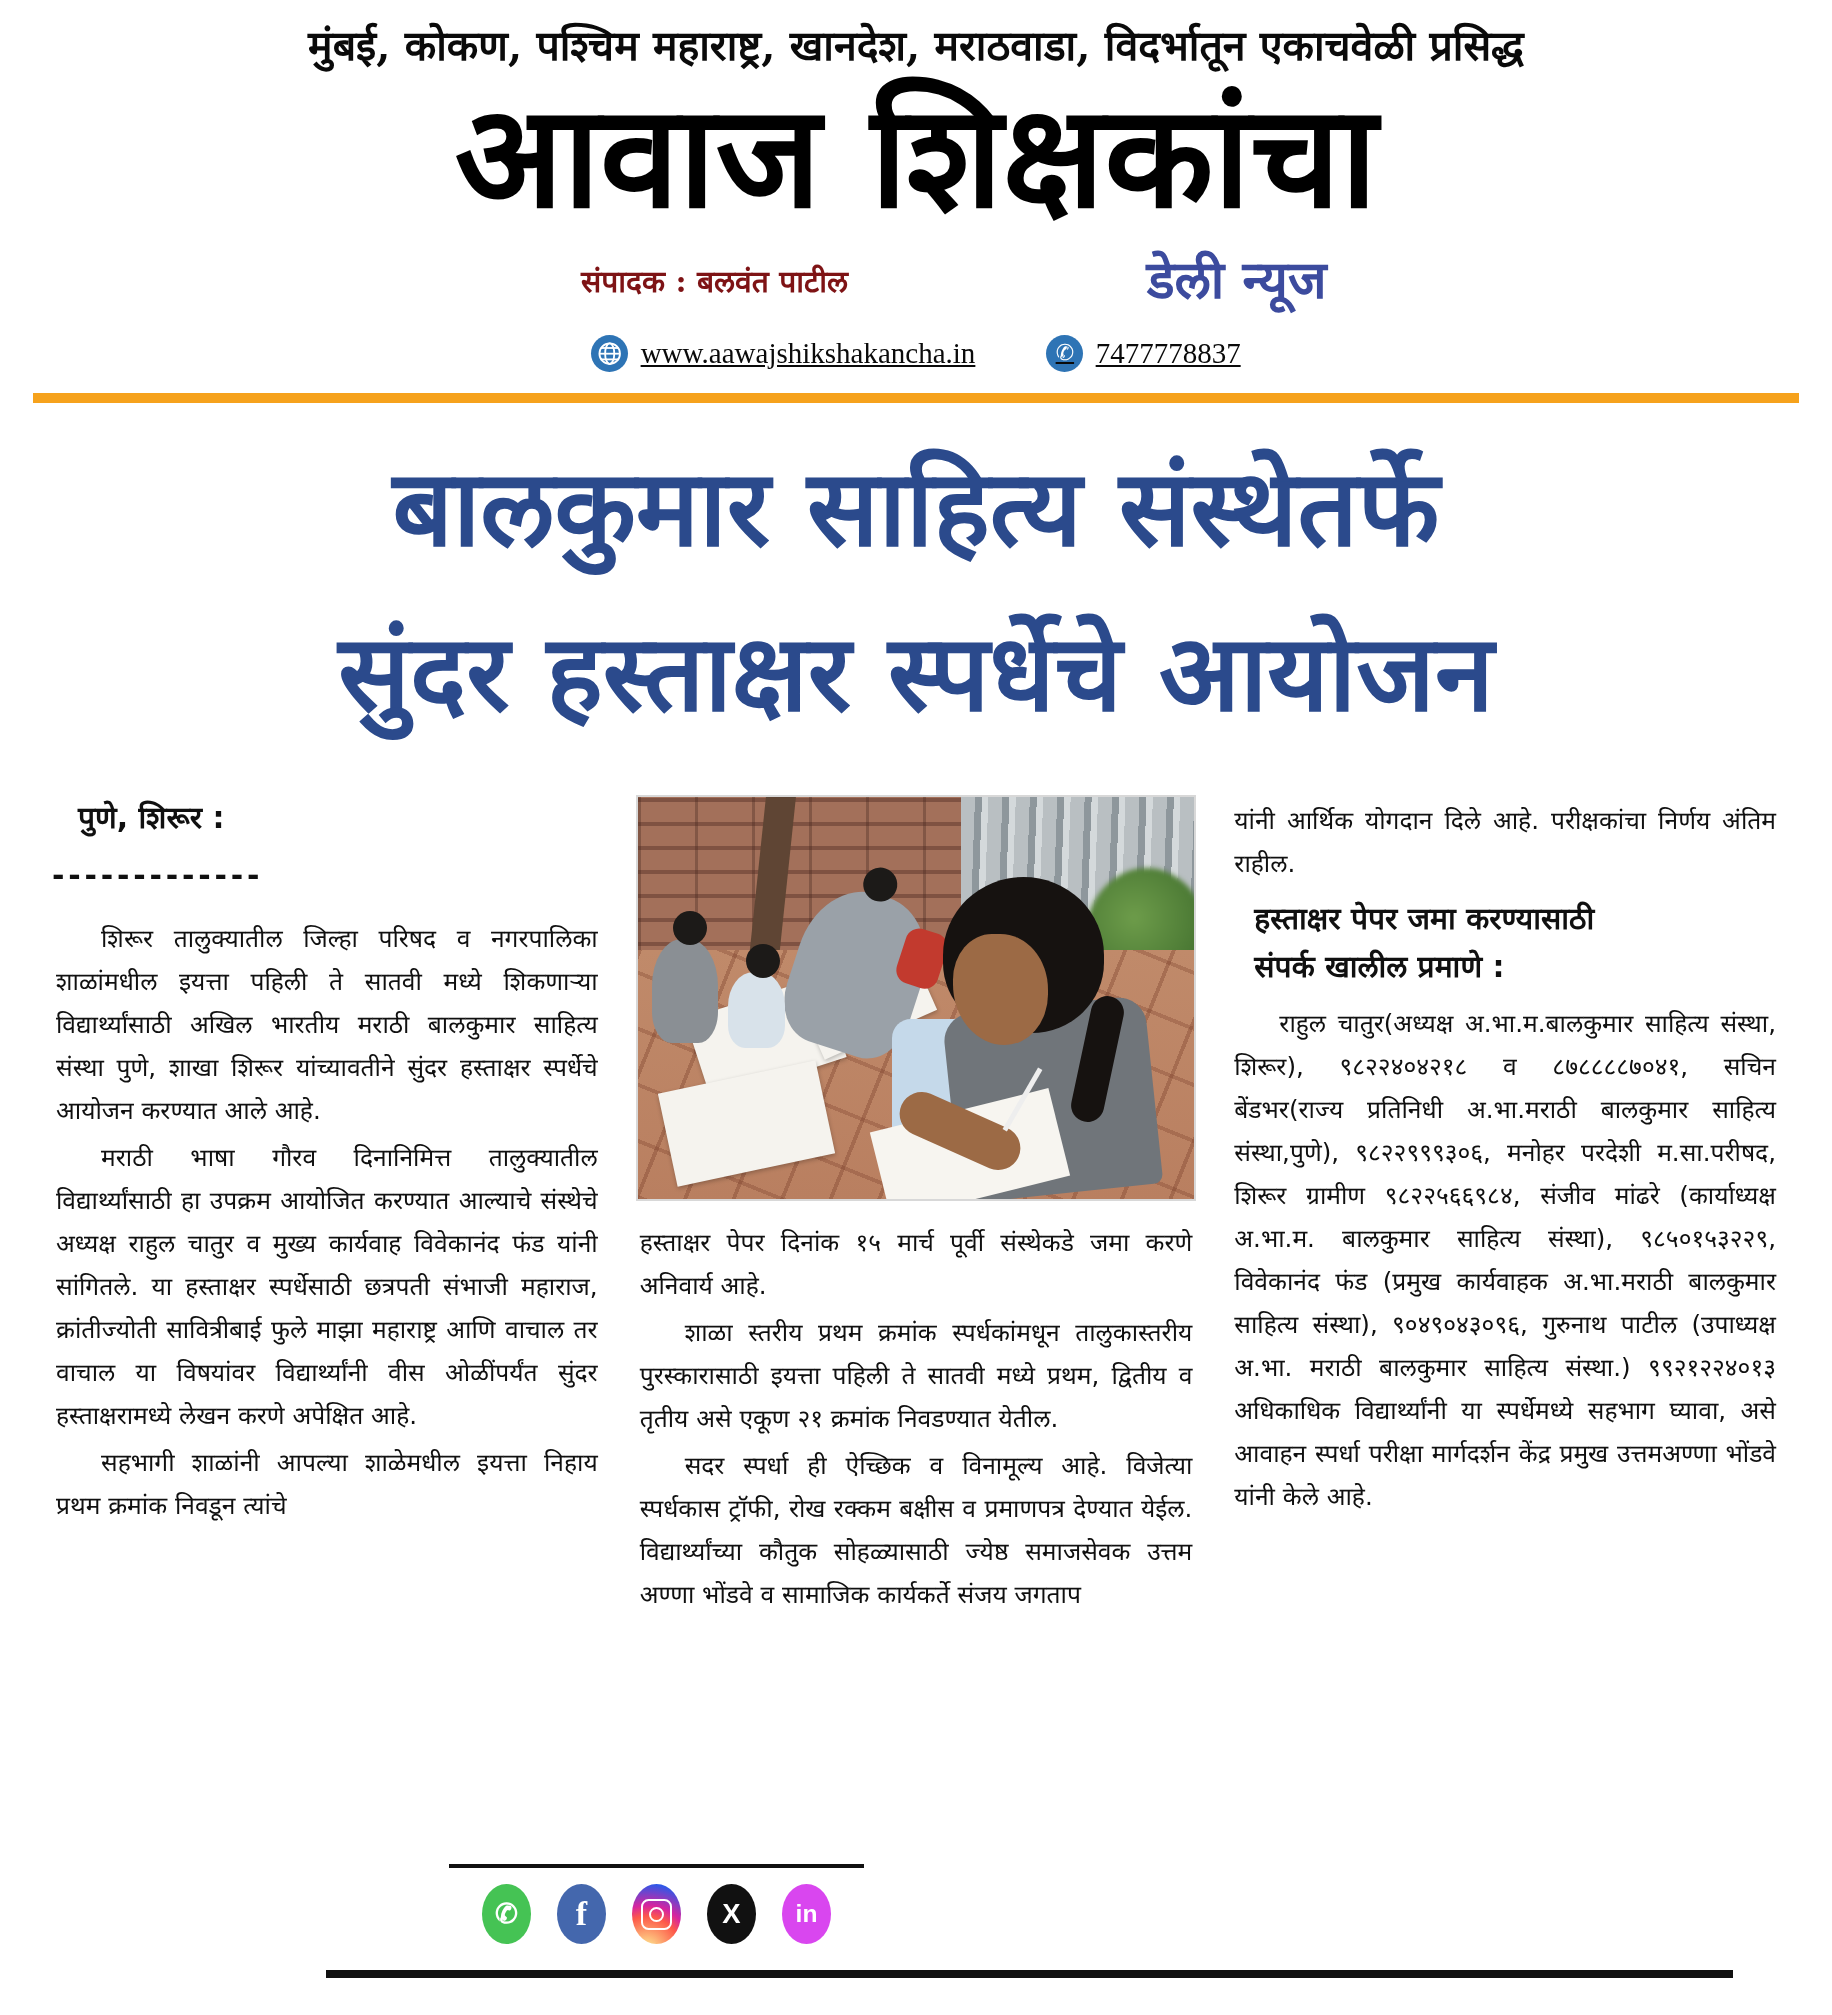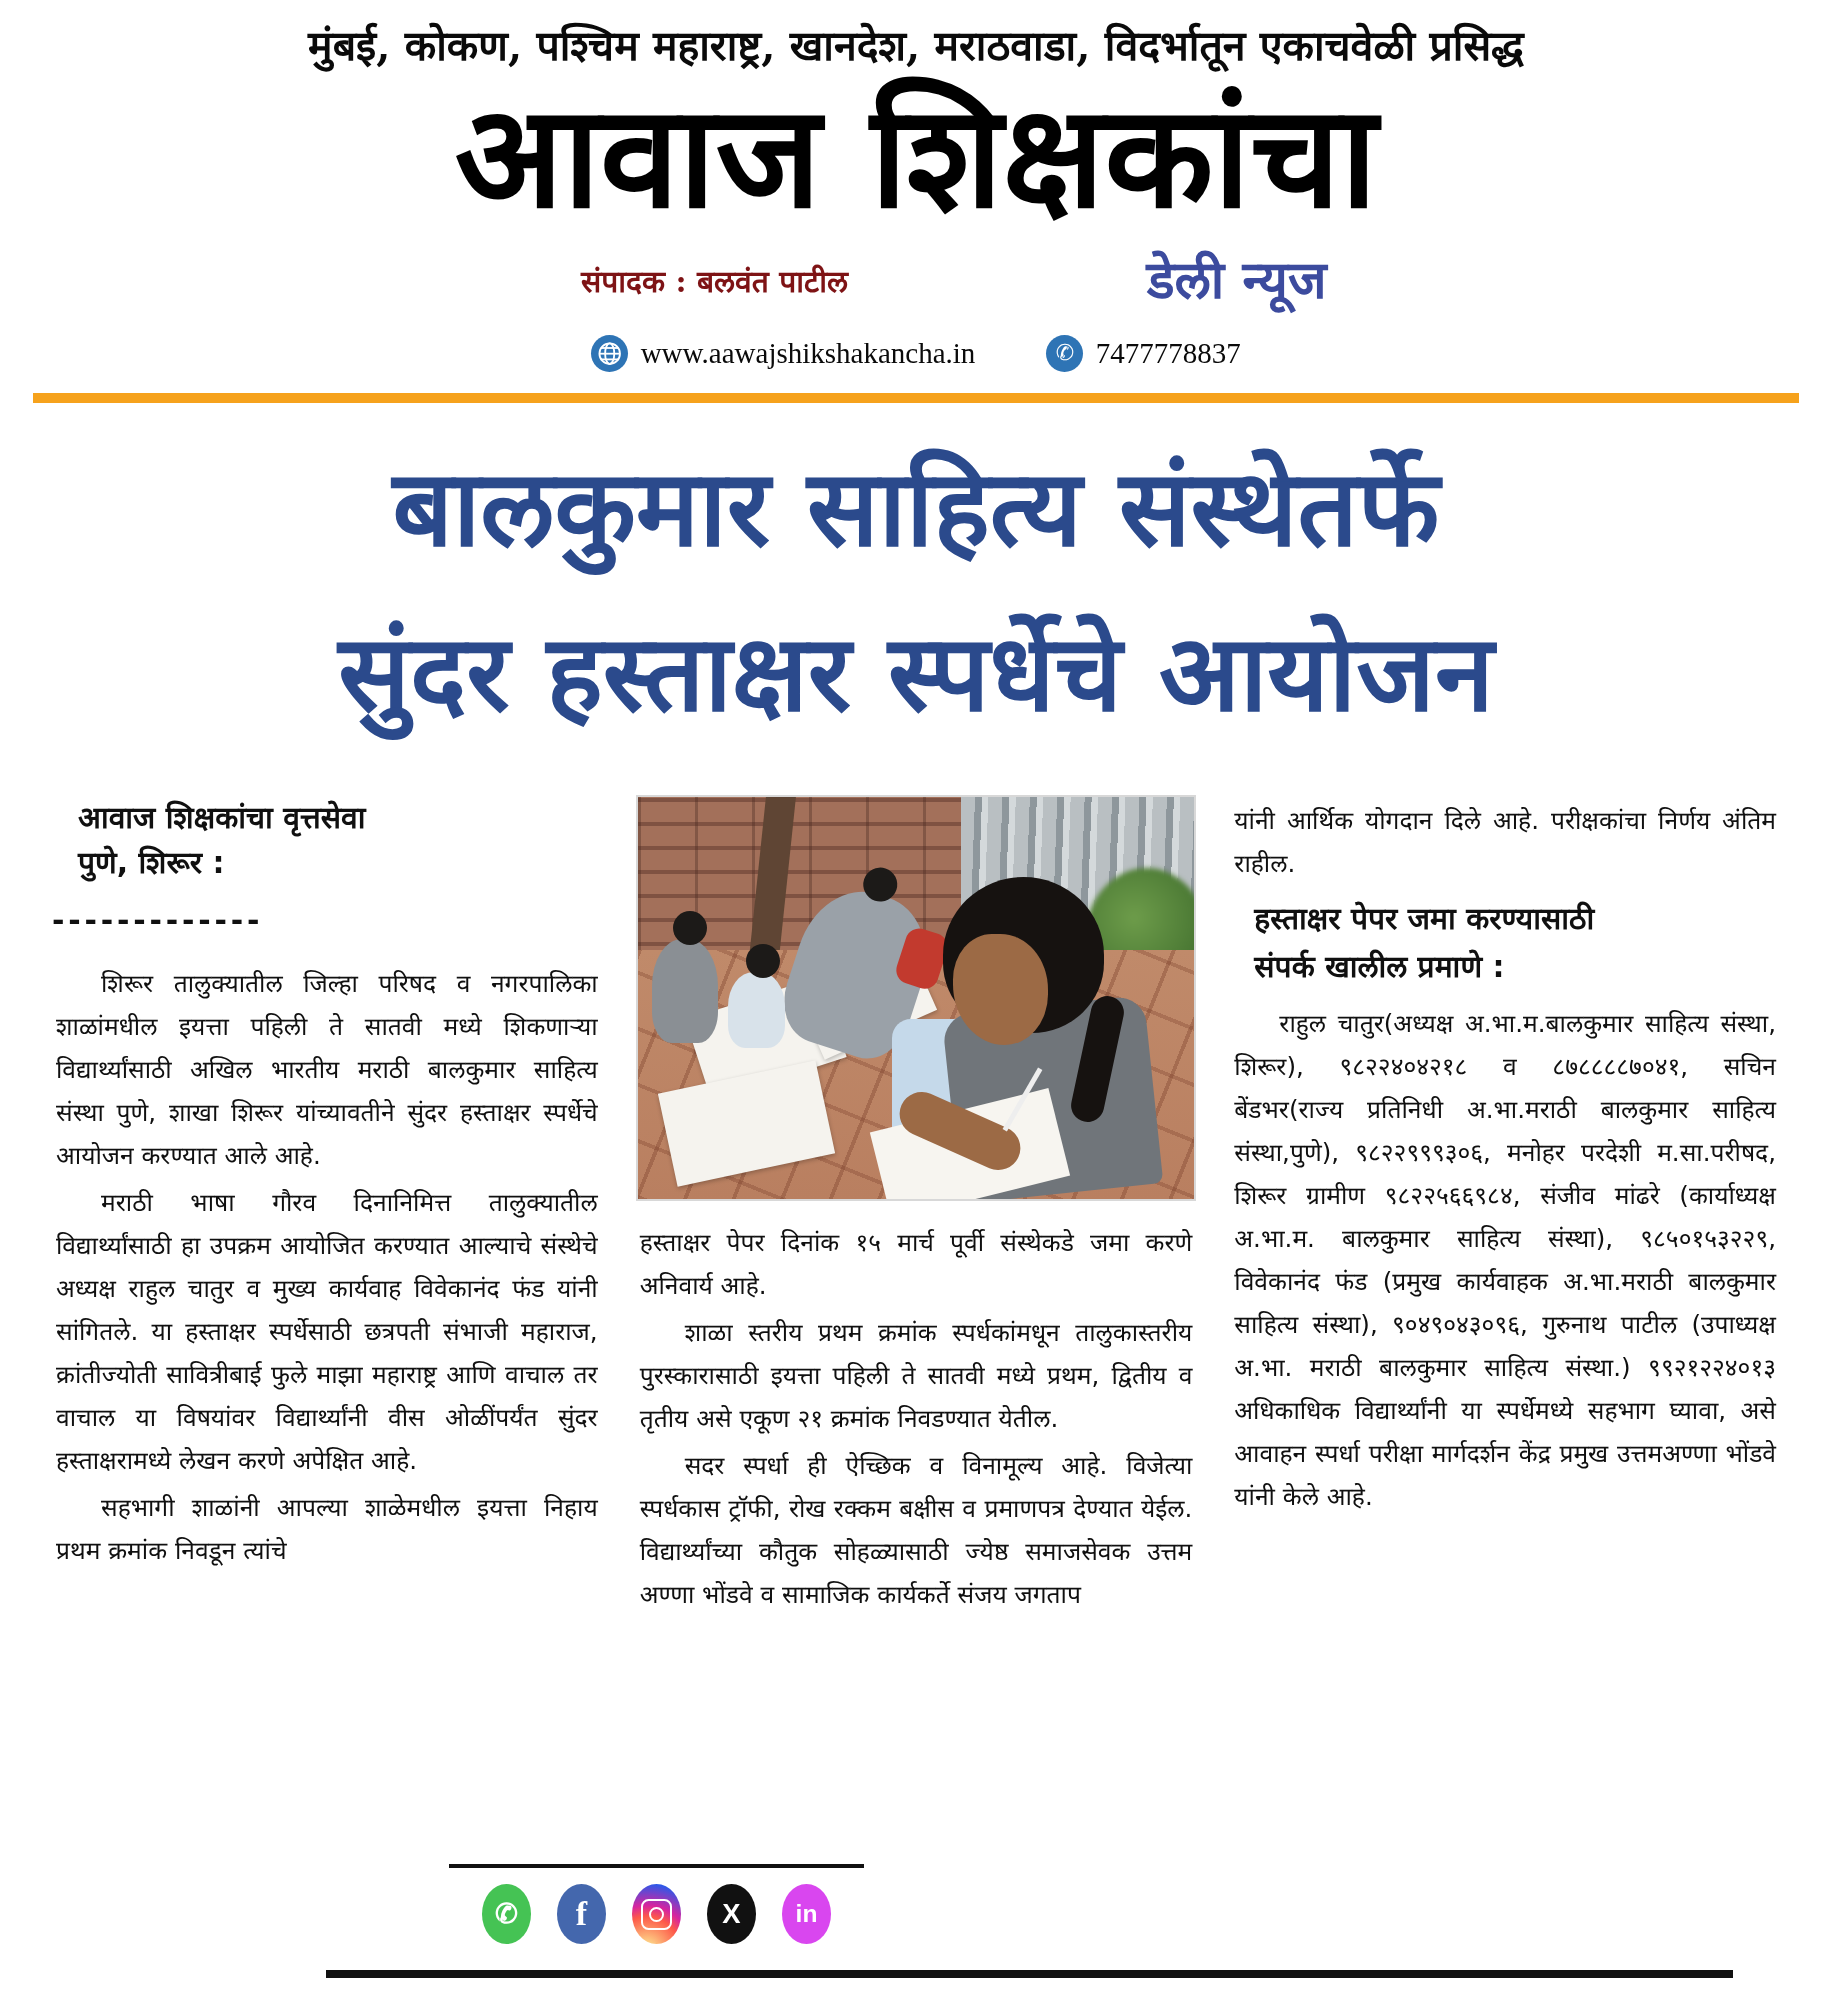--- a/index.html
+++ b/index.html
@@ -14,21 +14,21 @@
          font-family:"DejaVu Serif",serif;}
   .masthead{ text-align:center;color:#000000;font-size:142px;font-weight:800;line-height:1.05;
              margin-top:8.5px;font-family:"DejaVu Serif",serif;}
   .mast-sub{ position:relative;height:88px;margin-top:2.8px;}
   .editor{ position:absolute;left:39%;transform:translateX(-50%);top:26px;
            font-size:30px;font-weight:bold;color:#7e1315;font-family:"DejaVu Serif",serif;}
   .edition{ position:absolute;left:67.5%;transform:translateX(-50%);top:8.5px;
             font-size:52px;font-weight:bold;color:#3c4b9e;}
   .contact-row{ display:flex;justify-content:center;align-items:center;gap:71px;margin-top:13.2px;
                 font-family:"Liberation Serif",serif;font-size:29px;color:#0a0a0a;}
-  .c-item{ display:flex;align-items:center;gap:12.3px;}
+  .c-item{ display:flex;align-items:center;gap:12.3px;text-decoration:underline;}
   .c-badge{ width:37px;height:37px;border-radius:50%;background:#2e74b5;display:flex;
             align-items:center;justify-content:center;color:#fff;font-size:22px;flex:0 0 auto;}
   .c-badge.square{border-radius:8.5px;}
   .c-badge svg{width:27.4px;height:27.4px;}
   .orange-rule{ height:10.4px;background:#f6a21c;margin:21px 33px 0;}
 
   
   .headline{ text-align:center;color:#2b4a8c;font-weight:800;font-size:106px;line-height:1.55;
              margin-top:23px;font-family:"DejaVu Serif",serif;}
 
@@ -143,21 +143,20 @@
   <div class="orange-rule"></div>
 
   <div class="headline">
     <div>बालकुमार साहित्य संस्थेतर्फे</div>
     <div>सुंदर हस्ताक्षर स्पर्धेचे आयोजन</div>
   </div>
 
   <div class="article">
 
     <div class="col">
-      <p class="byline">आवाज शिक्षकांचा वृत्तसेवा</p>
       <p class="byline">पुणे, शिरूर :</p>
       <div class="dashes">-------------</div>
       <p class="para">शिरूर तालुक्यातील जिल्हा परिषद व नगरपालिका शाळांमधील इयत्ता पहिली ते सातवी मध्ये शिकणाऱ्या विद्यार्थ्यांसाठी अखिल भारतीय मराठी बालकुमार साहित्य संस्था पुणे, शाखा शिरूर यांच्यावतीने सुंदर हस्ताक्षर स्पर्धेचे आयोजन करण्यात आले आहे.</p>
       <p class="para">मराठी भाषा गौरव दिनानिमित्त तालुक्यातील विद्यार्थ्यांसाठी हा उपक्रम आयोजित करण्यात आल्याचे संस्थेचे अध्यक्ष राहुल चातुर व मुख्य कार्यवाह विवेकानंद फंड यांनी सांगितले. या हस्ताक्षर स्पर्धेसाठी छत्रपती संभाजी महाराज, क्रांतीज्योती सावित्रीबाई फुले माझा महाराष्ट्र आणि वाचाल तर वाचाल या विषयांवर विद्यार्थ्यांनी वीस ओळींपर्यंत सुंदर हस्ताक्षरामध्ये लेखन करणे अपेक्षित आहे.</p>
       <p class="para">सहभागी शाळांनी आपल्या शाळेमधील इयत्ता निहाय प्रथम क्रमांक निवडून त्यांचे</p>
     </div>
 
     <div class="col">
       <figure class="photo">
         <div class="ph-wall"></div>

